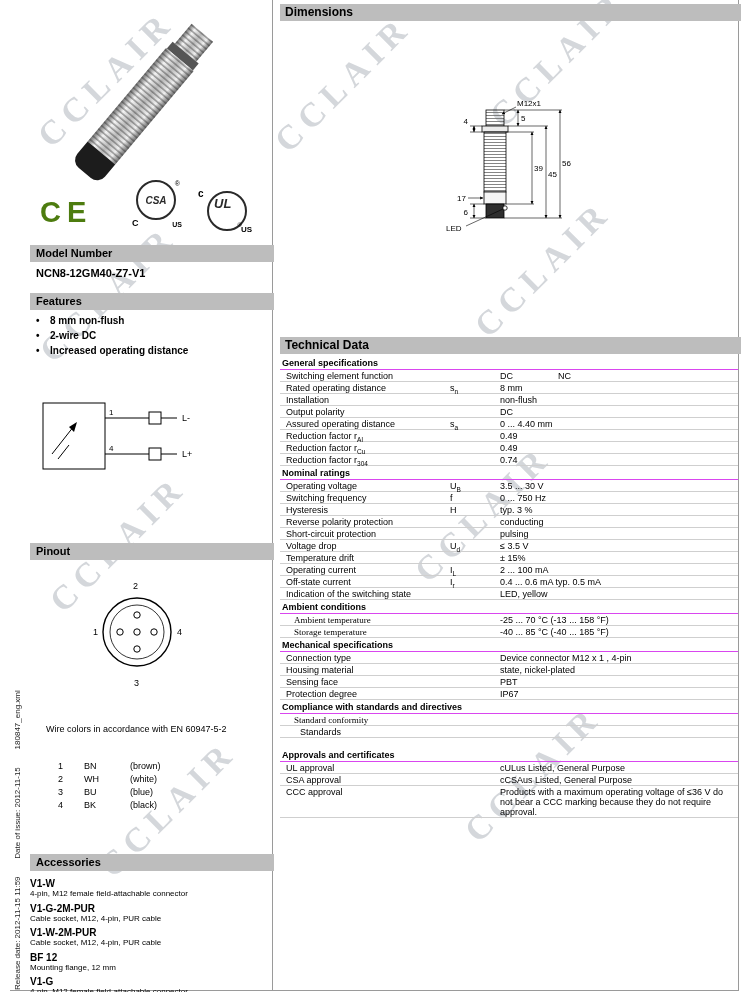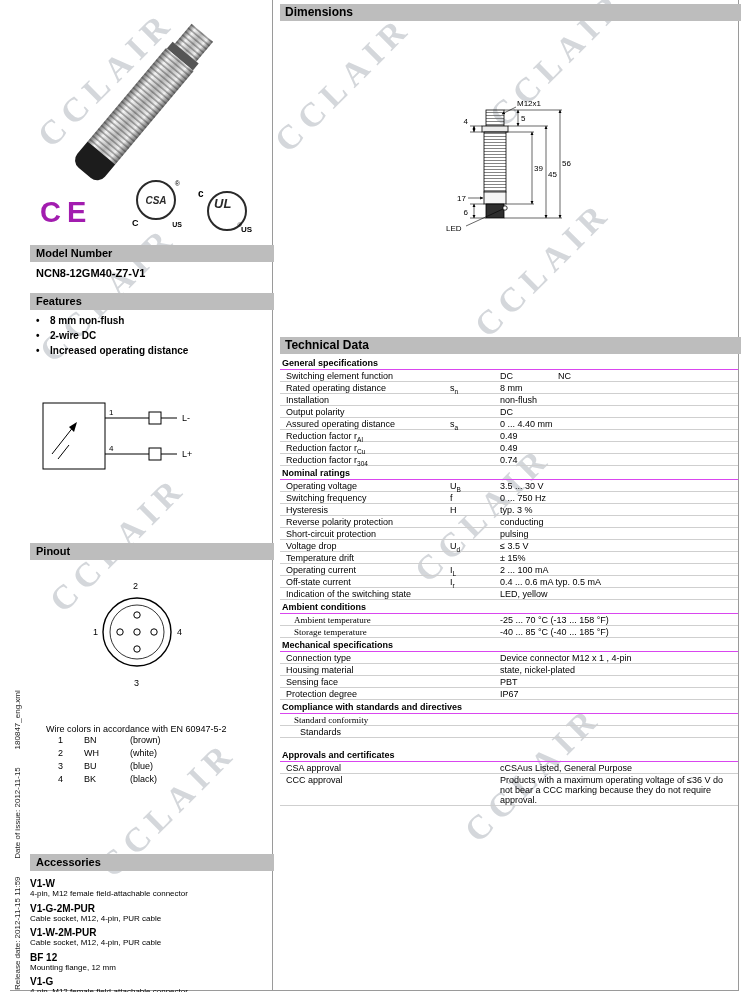--- a/index.html
+++ b/index.html
@@ -21,37 +21,37 @@
 
   .features-list{position:absolute;left:36px;top:315px;font-size:10px;font-weight:bold;}
   .feature-item{display:flex;margin-bottom:4px;}
   .bullet{width:14px;flex:none;}
 
   .photo-svg{position:absolute;left:38px;top:10px;}
   .conn-svg{position:absolute;left:36px;top:396px;}
   .pinout-svg{position:absolute;left:72px;top:574px;}
   .dim-svg{position:absolute;left:420px;top:96px;}
 
-  .ce-logo{position:absolute;left:40px;top:196px;font-size:29px;font-weight:bold;letter-spacing:6px;color:#a21caf;}
+  .ce-logo{position:absolute;left:40px;top:196px;font-size:29px;font-weight:bold;letter-spacing:6px;color:#4d7c0f;}
   .csa-logo{position:absolute;left:132px;top:180px;width:48px;height:48px;text-align:center;}
   .csa-circle{width:36px;height:36px;border:2.5px solid #2a2a2a;border-radius:50%;
               display:flex;align-items:center;justify-content:center;margin-left:4px;}
   .csa-txt{font-size:10px;font-weight:bold;font-style:italic;color:#2a2a2a;}
   .csa-reg{position:absolute;right:0;top:0;font-size:7px;}
   .csa-c{position:absolute;left:0;bottom:0;font-size:9px;font-weight:bold;}
   .csa-us{position:absolute;right:-2px;bottom:0;font-size:7px;font-weight:bold;}
   .ul-logo{position:absolute;left:198px;top:186px;width:54px;height:50px;}
   .ul-circle{position:absolute;left:9px;top:5px;width:36px;height:36px;border:2.5px solid #2a2a2a;border-radius:50%;}
   .ul-txt{position:absolute;left:5px;top:3px;font-size:13px;font-weight:bold;font-style:italic;color:#2a2a2a;}
   .ul-reg{position:absolute;right:3px;bottom:1px;font-size:6px;}
   .ul-c{position:absolute;left:0;top:2px;font-size:10px;font-weight:bold;}
   .ul-us{position:absolute;right:0;bottom:2px;font-size:8px;font-weight:bold;}
 
   .wirecolors{position:absolute;left:46px;top:724px;font-size:9px;}
-  .wc-title{margin-bottom:0;}
+  .wc-title{margin-bottom:26px;}
   .wc-row{display:flex;line-height:13px;}
   .wc-num{width:38px;padding-left:12px;flex:none;box-sizing:border-box;}
   .wc-code{width:46px;flex:none;}
 
   .accessories{position:absolute;left:30px;top:874px;width:238px;}
   .acc-name{font-weight:bold;font-size:10px;line-height:11px;margin-top:4px;}
   .acc-desc{font-size:8px;line-height:9.5px;}
 
   .side-text{position:absolute;left:13px;top:295px;height:695px;writing-mode:vertical-rl;
              transform:rotate(180deg);font-size:8px;color:#222;white-space:pre;}
@@ -415,20 +415,25 @@
           <span class="td-lbl ind1">Standard conformity</span>
           <span class="td-sym"></span>
           <span class="td-val"></span>
         </div>
         <div class="td-row">
           <span class="td-lbl ind2">Standards</span>
           <span class="td-sym"></span>
         </div>
         <div class="td-section gap">Approvals and certificates</div>
         <div class="td-row">
+          <span class="td-lbl">UL approval</span>
+          <span class="td-sym"></span>
+          <span class="td-val">cULus Listed, General Purpose</span>
+        </div>
+        <div class="td-row">
           <span class="td-lbl">CSA approval</span>
           <span class="td-sym"></span>
           <span class="td-val">cCSAus Listed, General Purpose</span>
         </div>
         <div class="td-row">
           <span class="td-lbl">CCC approval</span>
           <span class="td-sym"></span>
           <span class="td-val">Products with a maximum operating voltage of ≤36 V do not bear a CCC marking because they do not require approval.</span>
         </div>
       </div>

